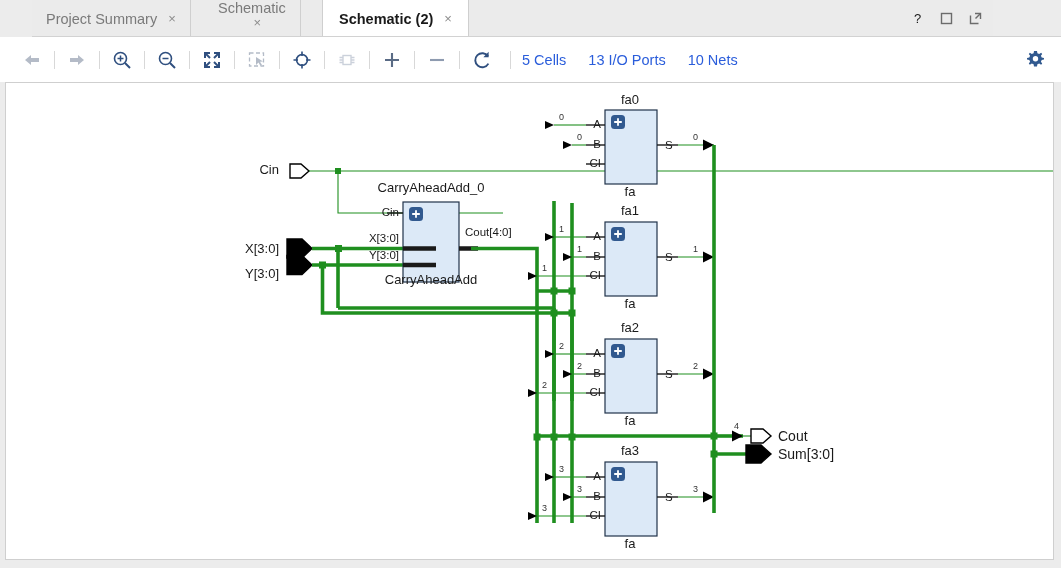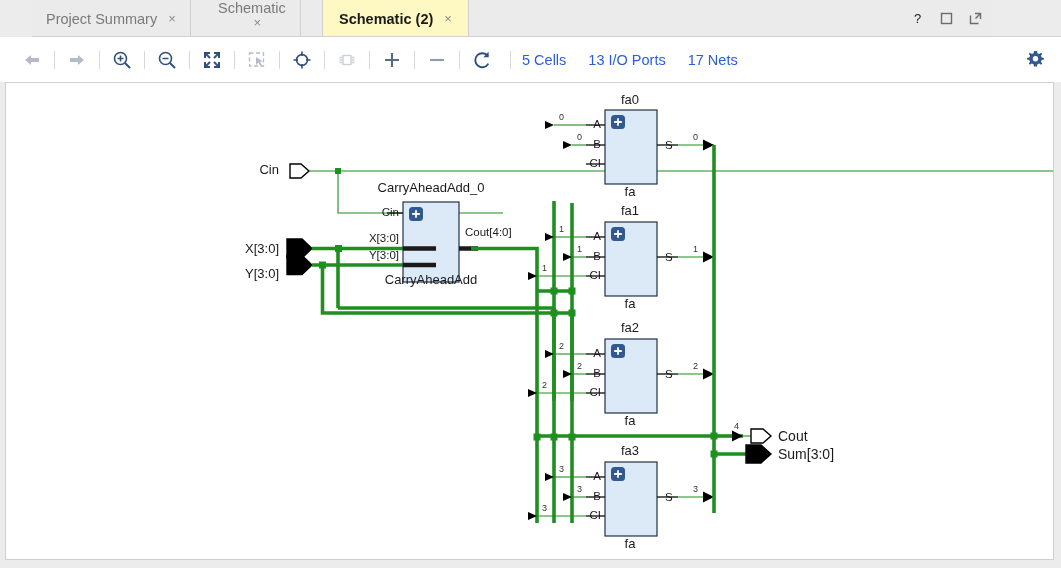--- a/index.html
+++ b/index.html
@@ -11,21 +11,21 @@
   }
   #app{position:relative;width:1061px;height:568px;background:#ececec;}
 
   
   .tabbar{position:absolute;left:0;top:0;width:961px;height:37px;background:#ebebeb;margin-left:32px;}
   .tabbar:after{content:"";position:absolute;left:0;bottom:0;width:1061px;height:1px;background:#d2d2d2;}
   .tab{position:absolute;top:0;height:37px;display:flex;align-items:center;box-sizing:border-box;}
   .tab .lbl{font-size:14.5px;color:#7a7a7a;white-space:nowrap;}
   .tab .x{margin-left:11px;font-size:13px;color:#8c8c8c;line-height:1;cursor:pointer;}
   .tab.inactive{border-right:1px solid #cfcfcf;}
-  .tab.active{background:#fef9c3;border-left:1px solid #cfcfcf;border-right:1px solid #cfcfcf;text-align:center;}
+  .tab.active{background:#ffffff;border-left:1px solid #cfcfcf;border-right:1px solid #cfcfcf;text-align:center;}
   .tab.active .lbl{color:#1a1a1a;font-weight:bold;}
   .tab.active:after{content:"";position:absolute;left:0;bottom:-1px;width:100%;height:2px;background:#ffffff;}
   #tab0{left:0;padding:0 14px 0 14px;}
   #tab1{left:172px;padding:0 14px 0 14px;flex-direction:column;}
   #tab2{left:290px;padding:0 16px 0 16px;}
 
   .winbtns{position:absolute;right:10px;top:0;height:37px;display:flex;align-items:center;gap:14px;}
   .winbtns .wb{width:15px;height:15px;display:flex;align-items:center;justify-content:center;color:#6c6c6c;cursor:pointer;}
 
   
@@ -183,21 +183,21 @@
     <div class="tb-sep"></div>
     <div class="tb-ico">
       <svg width="20" height="20" viewBox="0 0 20 20">
         <path d="M16 6.2 A7 7 0 1 0 16.4 13.6" fill="none" stroke="#2f4f7f" stroke-width="1.9"></path>
         <path d="M16.6 1.8 L16.6 7.2 L11.4 7.2 Z" fill="#2f4f7f"></path>
       </svg>
     </div>
     <div class="tb-sep" style="margin-left:6px"></div>
     <div class="tb-link">5 Cells</div>
     <div class="tb-link">13 I/O Ports</div>
-    <div class="tb-link">17 Nets</div>
+    <div class="tb-link">10 Nets</div>
   </div>
 
   <div class="gear">
     <svg width="19" height="19" viewBox="0 0 19 19">
       <path d="M9.5 1 L11 1 L11.4 3.3 L13.2 4.1 L15.1 2.8 L16.2 3.9 L14.9 5.8 L15.7 7.6 L18 8 L18 9.5 L15.7 9.9 L14.9 11.7 L16.2 13.6 L15.1 14.7 L13.2 13.4 L11.4 14.2 L11 16.5 L9.5 16.5 L8 16.5 L7.6 14.2 L5.8 13.4 L3.9 14.7 L2.8 13.6 L4.1 11.7 L3.3 9.9 L1 9.5 L1 8 L3.3 7.6 L4.1 5.8 L2.8 3.9 L3.9 2.8 L5.8 4.1 L7.6 3.3 L8 1 Z" fill="#31598f"></path>
       <circle cx="9.5" cy="8.75" r="2.7" fill="#ffffff"></circle>
     </svg>
   </div>
 
   <div class="canvas">

